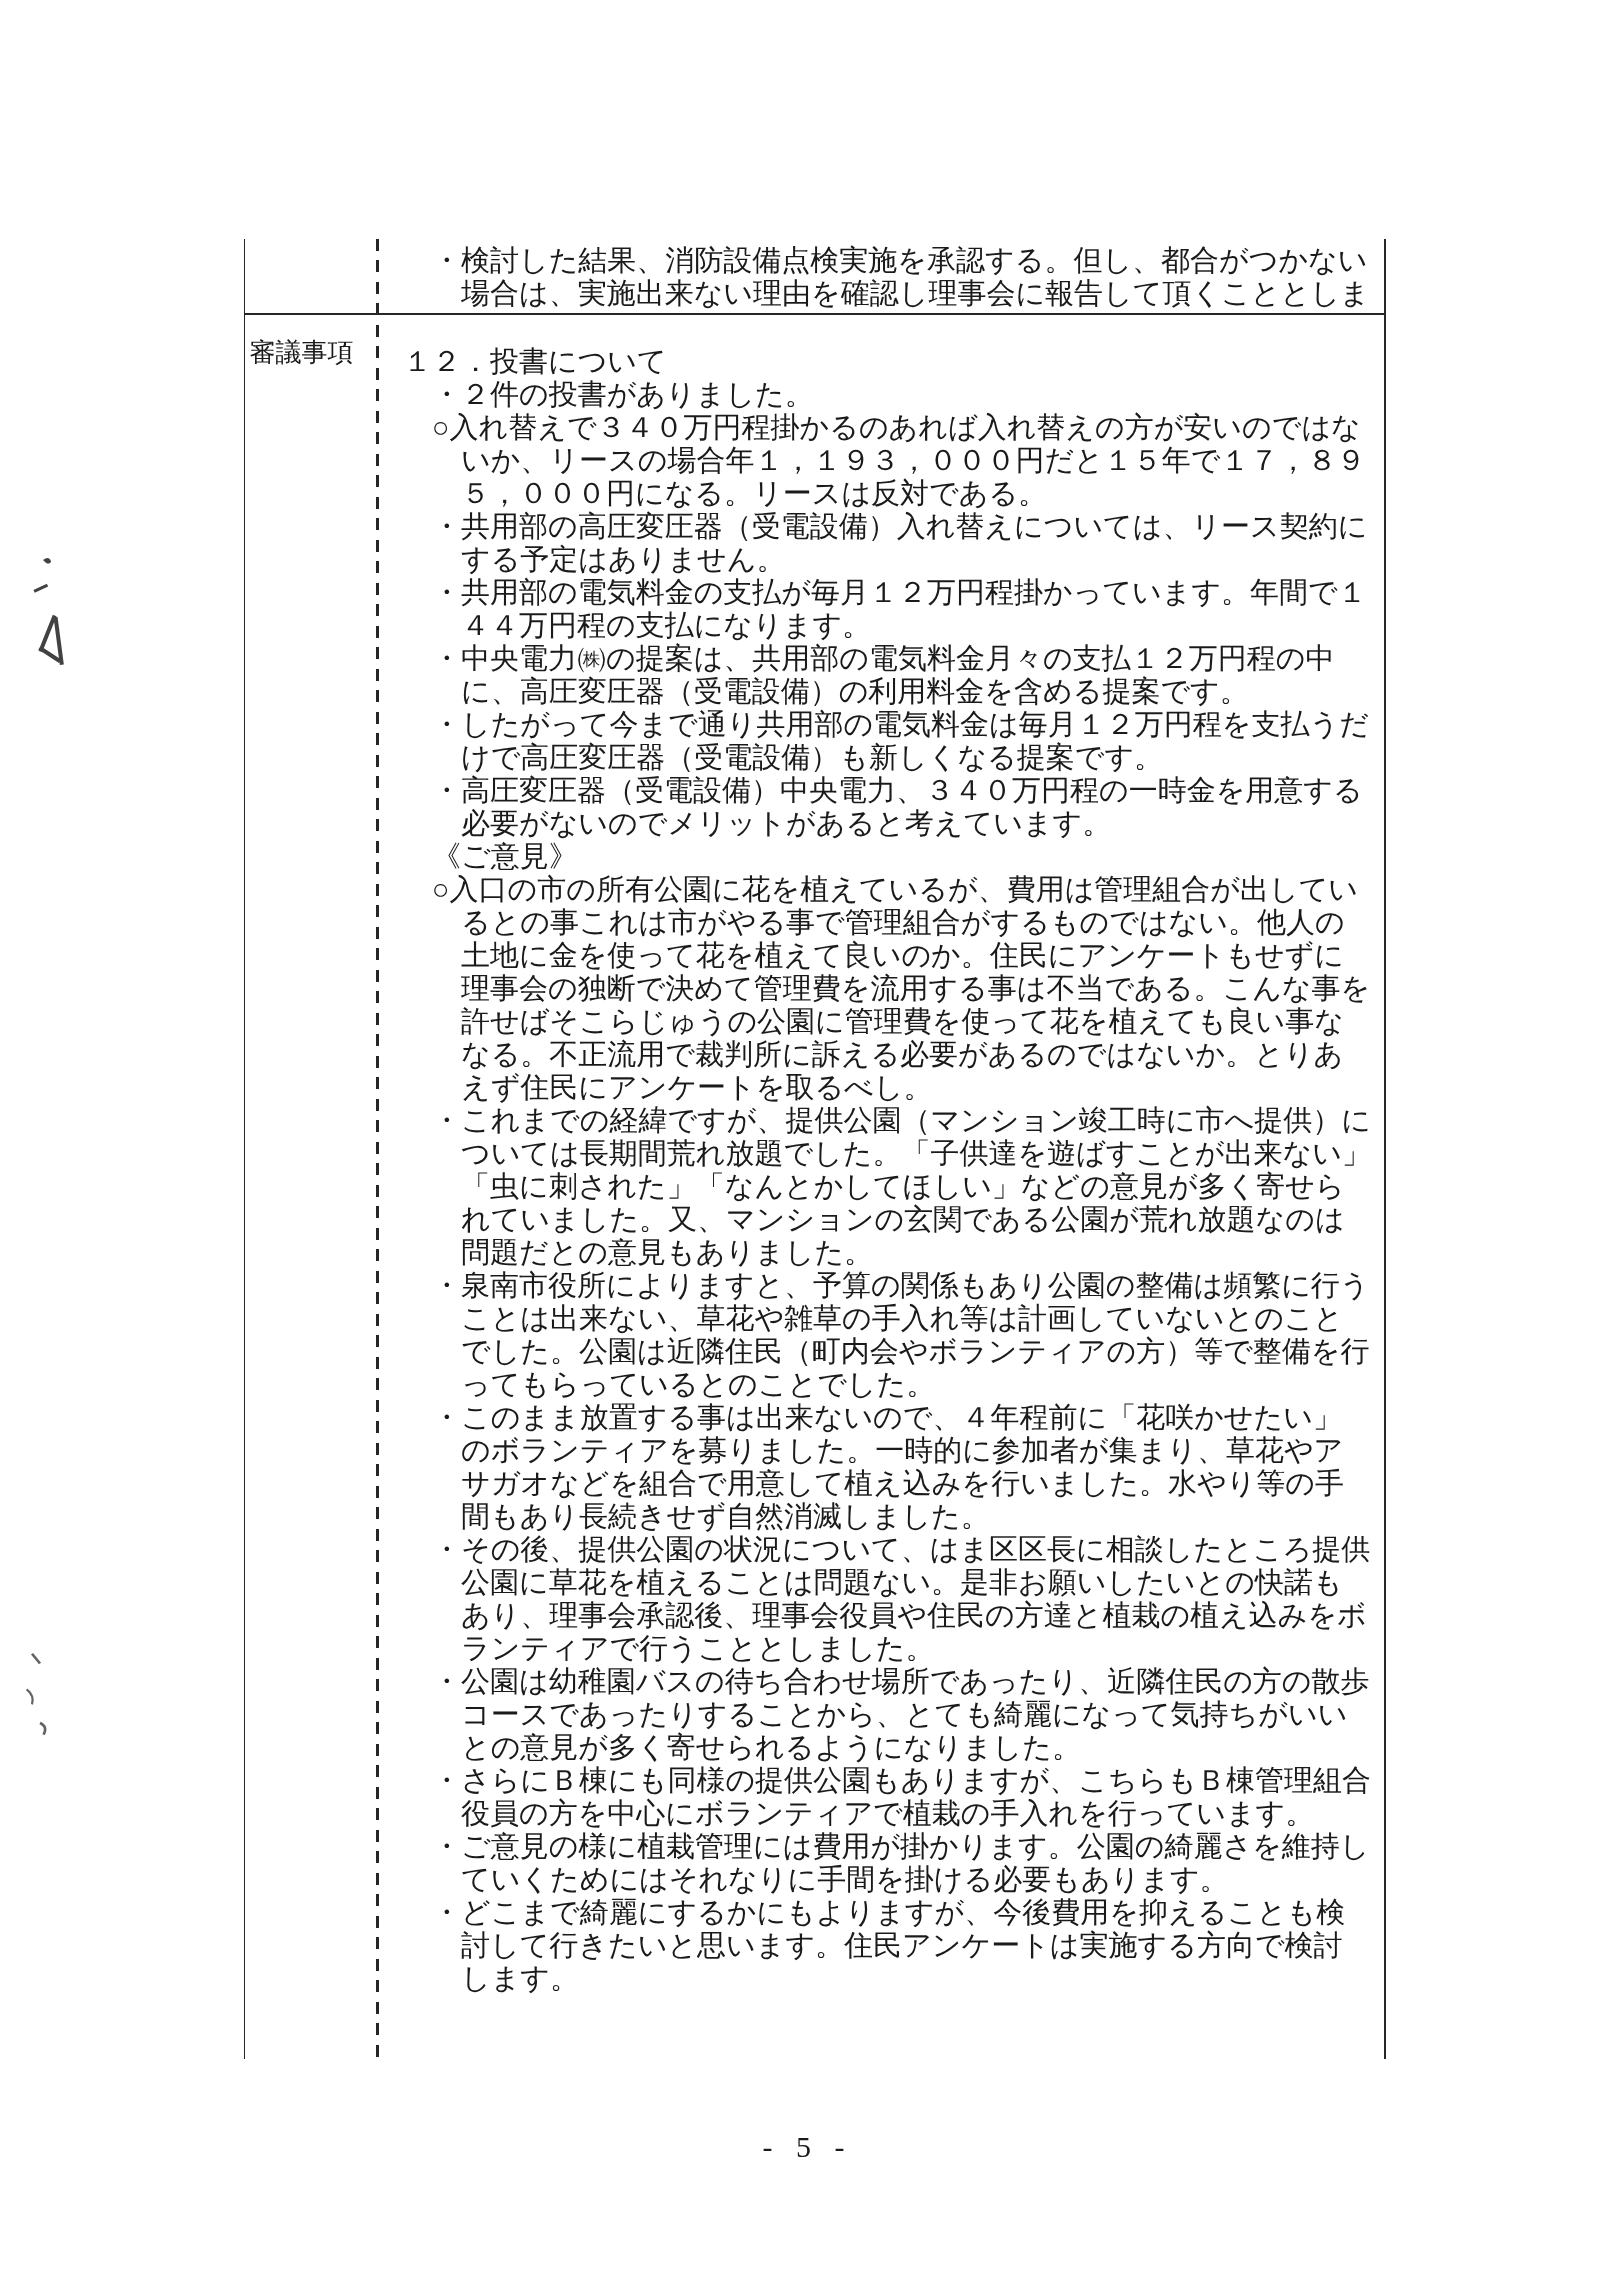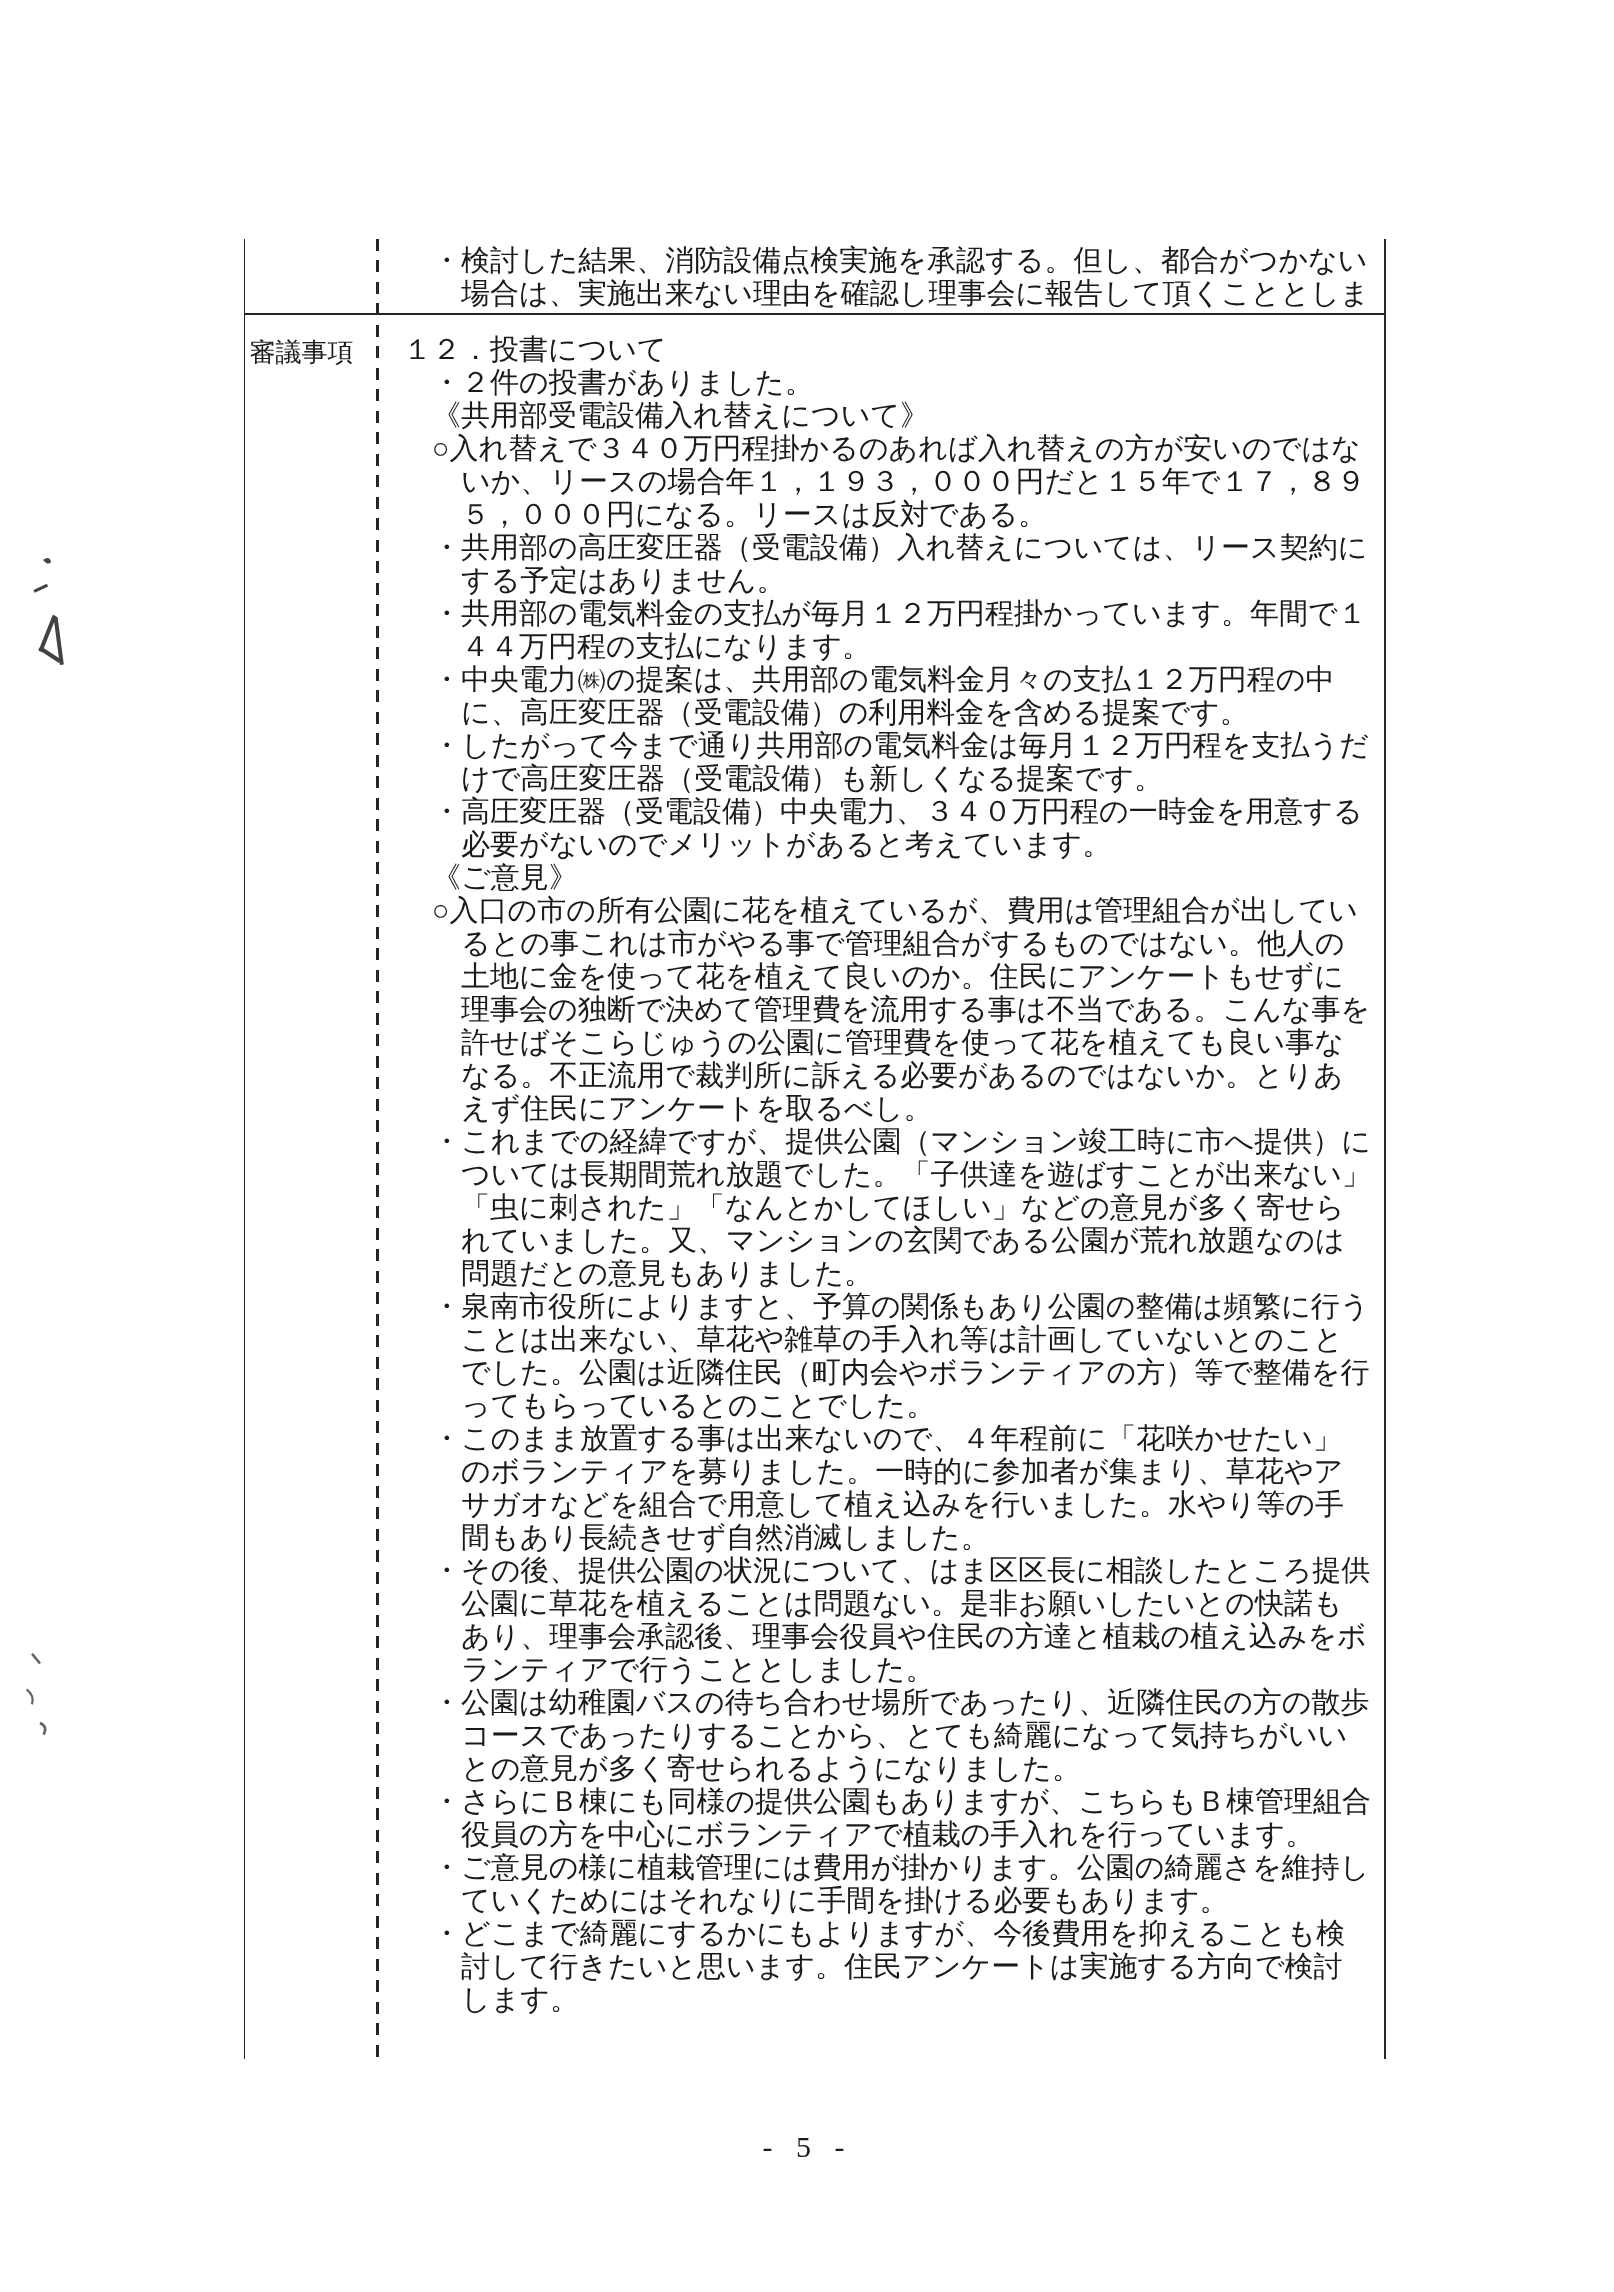--- a/index.html
+++ b/index.html
@@ -23,21 +23,21 @@
   .cell-h{
     width:131px;flex:none;box-sizing:border-box;
     font-size:26px;line-height:32px;padding:22.4px 0 0 4.5px;
     white-space:nowrap;
   }
   .cell-c{
     flex:1;box-sizing:border-box;min-width:0;
     font-size:29px;line-height:33px;
     padding:4.5px 12.5px 5.4px 27px;
   }
-  .trow-2 .cell-c{padding-top:18px;}
+  .trow-2 .cell-c{padding-top:30px;}
   p{margin:0;}
   .section-title{margin:0;}
   .item{margin:0 0 0 29px;padding-left:29px;text-indent:-29px;}
   .page-number{
     position:absolute;left:0;right:0;top:2130px;
     text-align:center;font-size:30px;letter-spacing:8px;
   }
   .ink{position:absolute;opacity:.85;}
   .ink svg{display:block;}
 </style>
@@ -68,21 +68,20 @@
         <p class="item">・検討した結果、消防設備点検実施を承認する。但し、都合がつかない場合は、実施出来ない理由を確認し理事会に報告して頂くこととします。</p>
       </div>
   </div>
 
   <div class="trow trow-2">
     <div class="cell-h">審議事項</div>
     <div class="cell-c">
       <p class="section-title">１２．投書について</p>
       <div>
           <p class="item">・２件の投書がありました。</p>
-          <p class="item">《共用部受電設備入れ替えについて》</p>
           <p class="item">○入れ替えで３４０万円程掛かるのあれば入れ替えの方が安いのではないか、リースの場合年１，１９３，０００円だと１５年で１７，８９５，０００円になる。リースは反対である。</p>
           <p class="item">・共用部の高圧変圧器（受電設備）入れ替えについては、リース契約にする予定はありません。</p>
           <p class="item">・共用部の電気料金の支払が毎月１２万円程掛かっています。年間で１４４万円程の支払になります。</p>
           <p class="item">・中央電力㈱の提案は、共用部の電気料金月々の支払１２万円程の中に、高圧変圧器（受電設備）の利用料金を含める提案です。</p>
           <p class="item">・したがって今まで通り共用部の電気料金は毎月１２万円程を支払うだけで高圧変圧器（受電設備）も新しくなる提案です。</p>
           <p class="item">・高圧変圧器（受電設備）中央電力、３４０万円程の一時金を用意する必要がないのでメリットがあると考えています。</p>
           <p class="item">《ご意見》</p>
           <p class="item">○入口の市の所有公園に花を植えているが、費用は管理組合が出しているとの事これは市がやる事で管理組合がするものではない。他人の土地に金を使って花を植えて良いのか。住民にアンケートもせずに理事会の独断で決めて管理費を流用する事は不当である。こんな事を許せばそこらじゅうの公園に管理費を使って花を植えても良い事ななる。不正流用で裁判所に訴える必要があるのではないか。とりあえず住民にアンケートを取るべし。</p>
           <p class="item">・これまでの経緯ですが、提供公園（マンション竣工時に市へ提供）については長期間荒れ放題でした。「子供達を遊ばすことが出来ない」「虫に刺された」「なんとかしてほしい」などの意見が多く寄せられていました。又、マンションの玄関である公園が荒れ放題なのは問題だとの意見もありました。</p>
           <p class="item">・泉南市役所によりますと、予算の関係もあり公園の整備は頻繁に行うことは出来ない、草花や雑草の手入れ等は計画していないとのことでした。公園は近隣住民（町内会やボランティアの方）等で整備を行ってもらっているとのことでした。</p>

